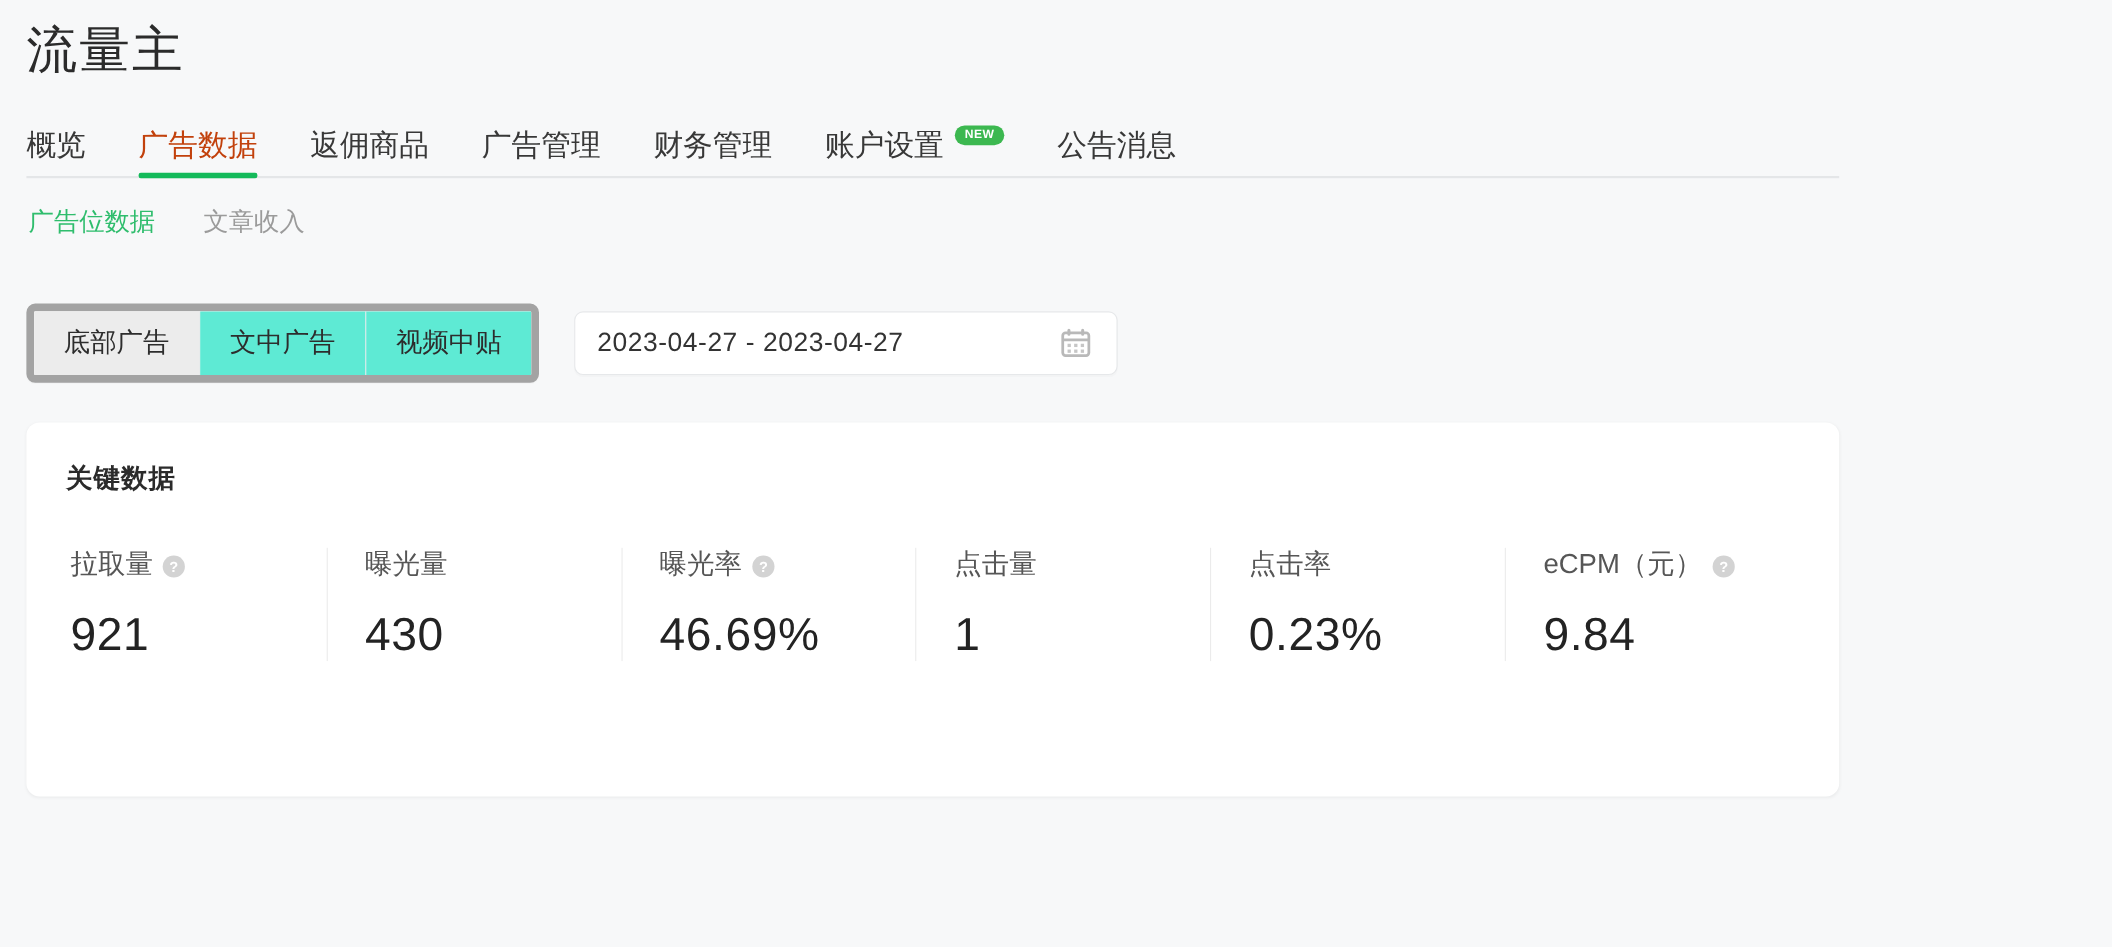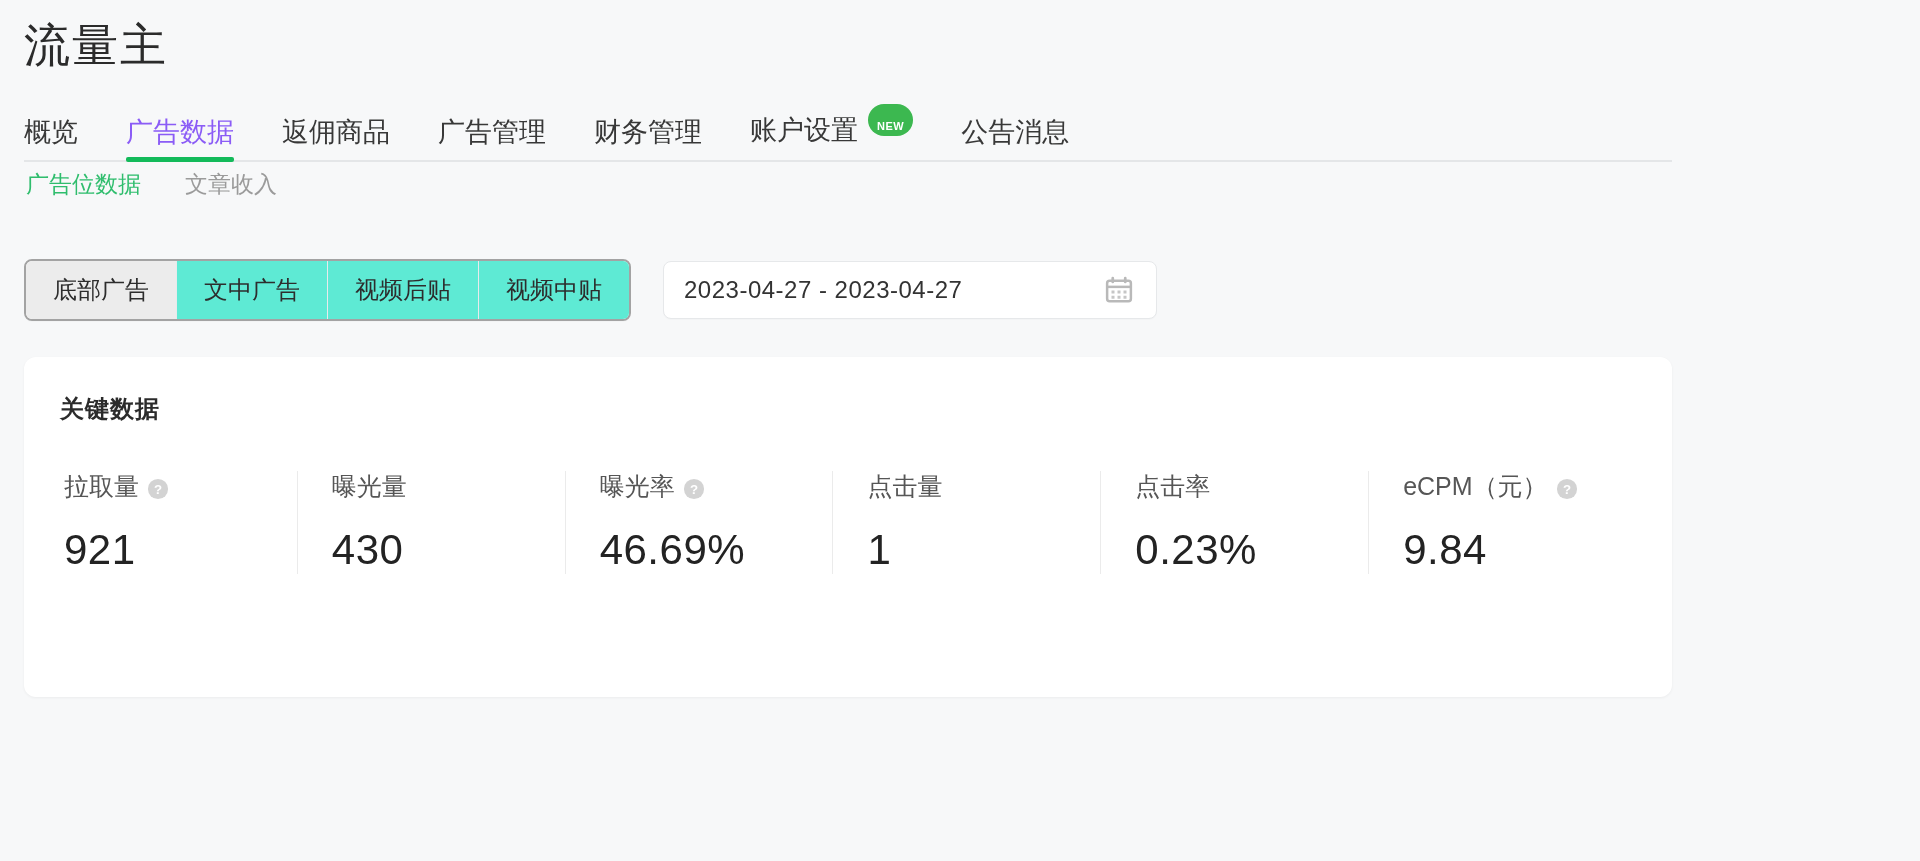--- a/index.html
+++ b/index.html
@@ -52,21 +52,21 @@
     padding: 0 24px 14px 24px;
     cursor: pointer;
     white-space: nowrap;
     display: flex;
     align-items: center;
     gap: 10px;
     line-height: 1;
     justify-content: center;
   }
   .tab:first-child { padding-left: 0; }
-  .tab.active { color: #8b5cf6; }
+  .tab.active { color: #c2410c; }
   .tab.active::after {
     content: "";
     position: absolute;
     left: 24px;
     right: 24px;
     bottom: -2px;
     height: 5px;
     background: #13ba5a;
     border-radius: 2px;
   }
@@ -74,31 +74,31 @@
   .badge-new {
     display: inline-flex;
     align-items: center;
     justify-content: center;
     background: #3cb850;
     color: #ffffff;
     font-size: 11px;
     font-weight: 700;
     letter-spacing: 0.5px;
     border-radius: 999px;
-    padding: 17px 9px 4px 9px;
+    padding: 3px 9px 4px 9px;
     line-height: 1;
     position: relative;
     top: -10px;
   }
 
   
   .subtabbar {
     display: flex;
     gap: 44px;
-    margin-top: 9px;
+    margin-top: 26px;
     padding-left: 2px;
   }
   .subtab {
     font-size: 23px;
     color: #9b9b9b;
     cursor: pointer;
     white-space: nowrap;
     line-height: 1.2;
   }
   .subtab.active { color: #2fbd6d; }
@@ -106,21 +106,21 @@
   
   .filters {
     display: flex;
     align-items: center;
     gap: 32px;
     margin-top: 60px;
   }
   .segmented {
     display: flex;
     background: #ffffff;
-    border: 2px solid #a3a3a3;
+    border: 7px solid #a3a3a3;
     border-radius: 8px;
     overflow: hidden;
     box-shadow: 0 1px 1px rgba(0,0,0,0.02);
   }
   .seg-btn {
     font-size: 24px;
     color: #2d2d2d;
     padding: 14px 27px;
     background: #5eead4;
     border-right: 1px solid #e8eaec;
@@ -241,21 +241,20 @@
 
   <div class="subtabbar">
       <div class="subtab active">广告位数据</div>
       <div class="subtab">文章收入</div>
     </div>
 
   <div class="filters">
     <div class="segmented">
         <div class="seg-btn selected">底部广告</div>
         <div class="seg-btn">文中广告</div>
-        <div class="seg-btn">视频后贴</div>
         <div class="seg-btn">视频中贴</div>
       </div>
 
     <div class="datepicker">
       <span class="range-text">2023-04-27 - 2023-04-27</span>
       <span class="cal-icon">
         <svg viewBox="0 0 24 24" width="30" height="30" fill="none" xmlns="http://www.w3.org/2000/svg">
           <rect x="2.5" y="4.5" width="19" height="16.5" rx="2" stroke="#b9b9b9" stroke-width="2"></rect>
           <path d="M2.5 9.5H21.5" stroke="#b9b9b9" stroke-width="2"></path>
           <path d="M7 2.5V5.5M17 2.5V5.5" stroke="#b9b9b9" stroke-width="2.2" stroke-linecap="round"></path>

